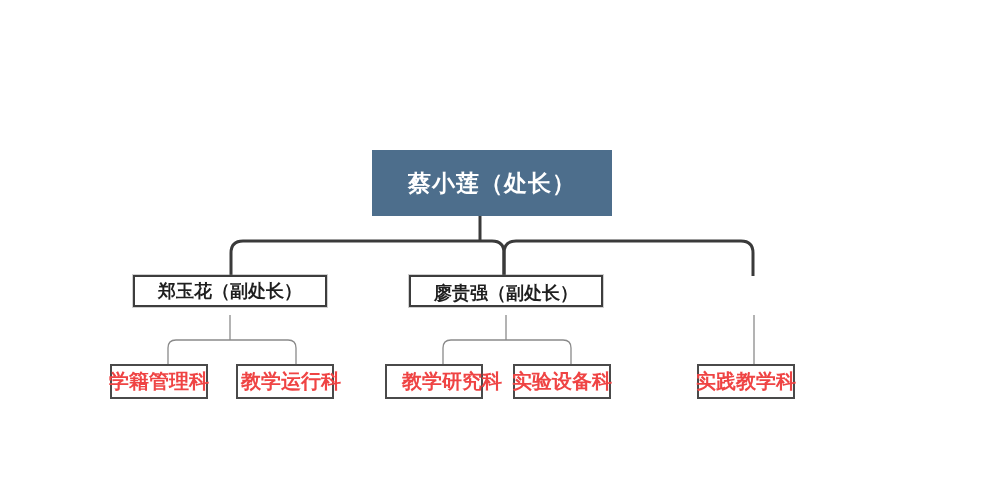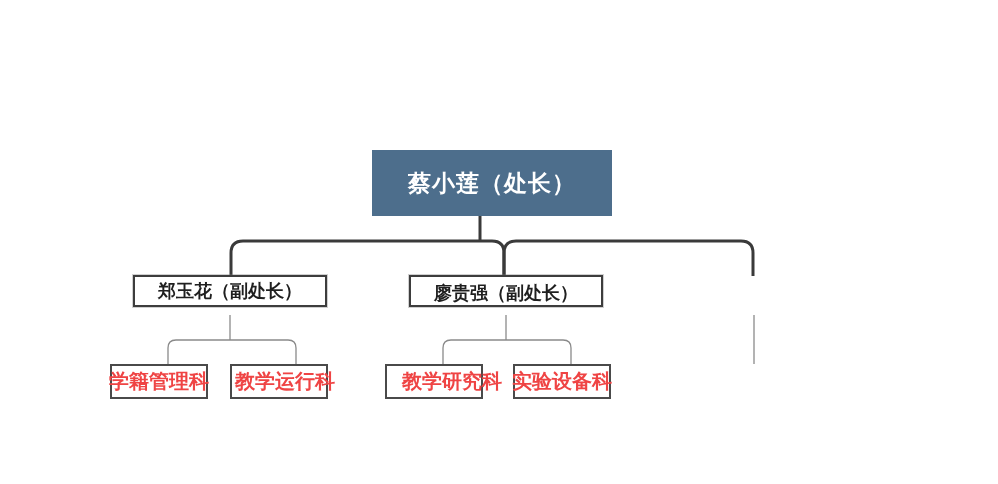--- a/index.html
+++ b/index.html
@@ -58,21 +58,21 @@
   .node-l2-2 { left: 657px; }
   .node-l3 {
     top: 364px;
     width: 98px;
     height: 35px;
     border: 2px solid #4a4a4a;
     color: #ef4444;
     font-size: 20px;
   }
   .node-l3-0 { left: 110px; }
-  .node-l3-1 { left: 230px; padding-left: 12px; }
+  .node-l3-1 { left: 236px; padding-left: 12px; }
   .node-l3-2 { left: 385px; padding-left: 36px; }
   .node-l3-3 { left: 513px; align-items: center; }
   .node-l3-4 { left: 697px; }
   .node-label {
     display: inline-block;
   }
 </style>
 </head>
 <body>
 
@@ -111,14 +111,17 @@
   </div>
   <div class="node node-l3 node-l3-1">
     <span class="node-label">教学运行科</span>
   </div>
   <div class="node node-l3 node-l3-2">
     <span class="node-label">教学研究科</span>
   </div>
   <div class="node node-l3 node-l3-3">
     <span class="node-label">实验设备科</span>
   </div>
+  <div class="node node-l3 node-l3-4">
+    <span class="node-label">实践教学科</span>
+  </div>
 
 </div>
 
 </body></html>

